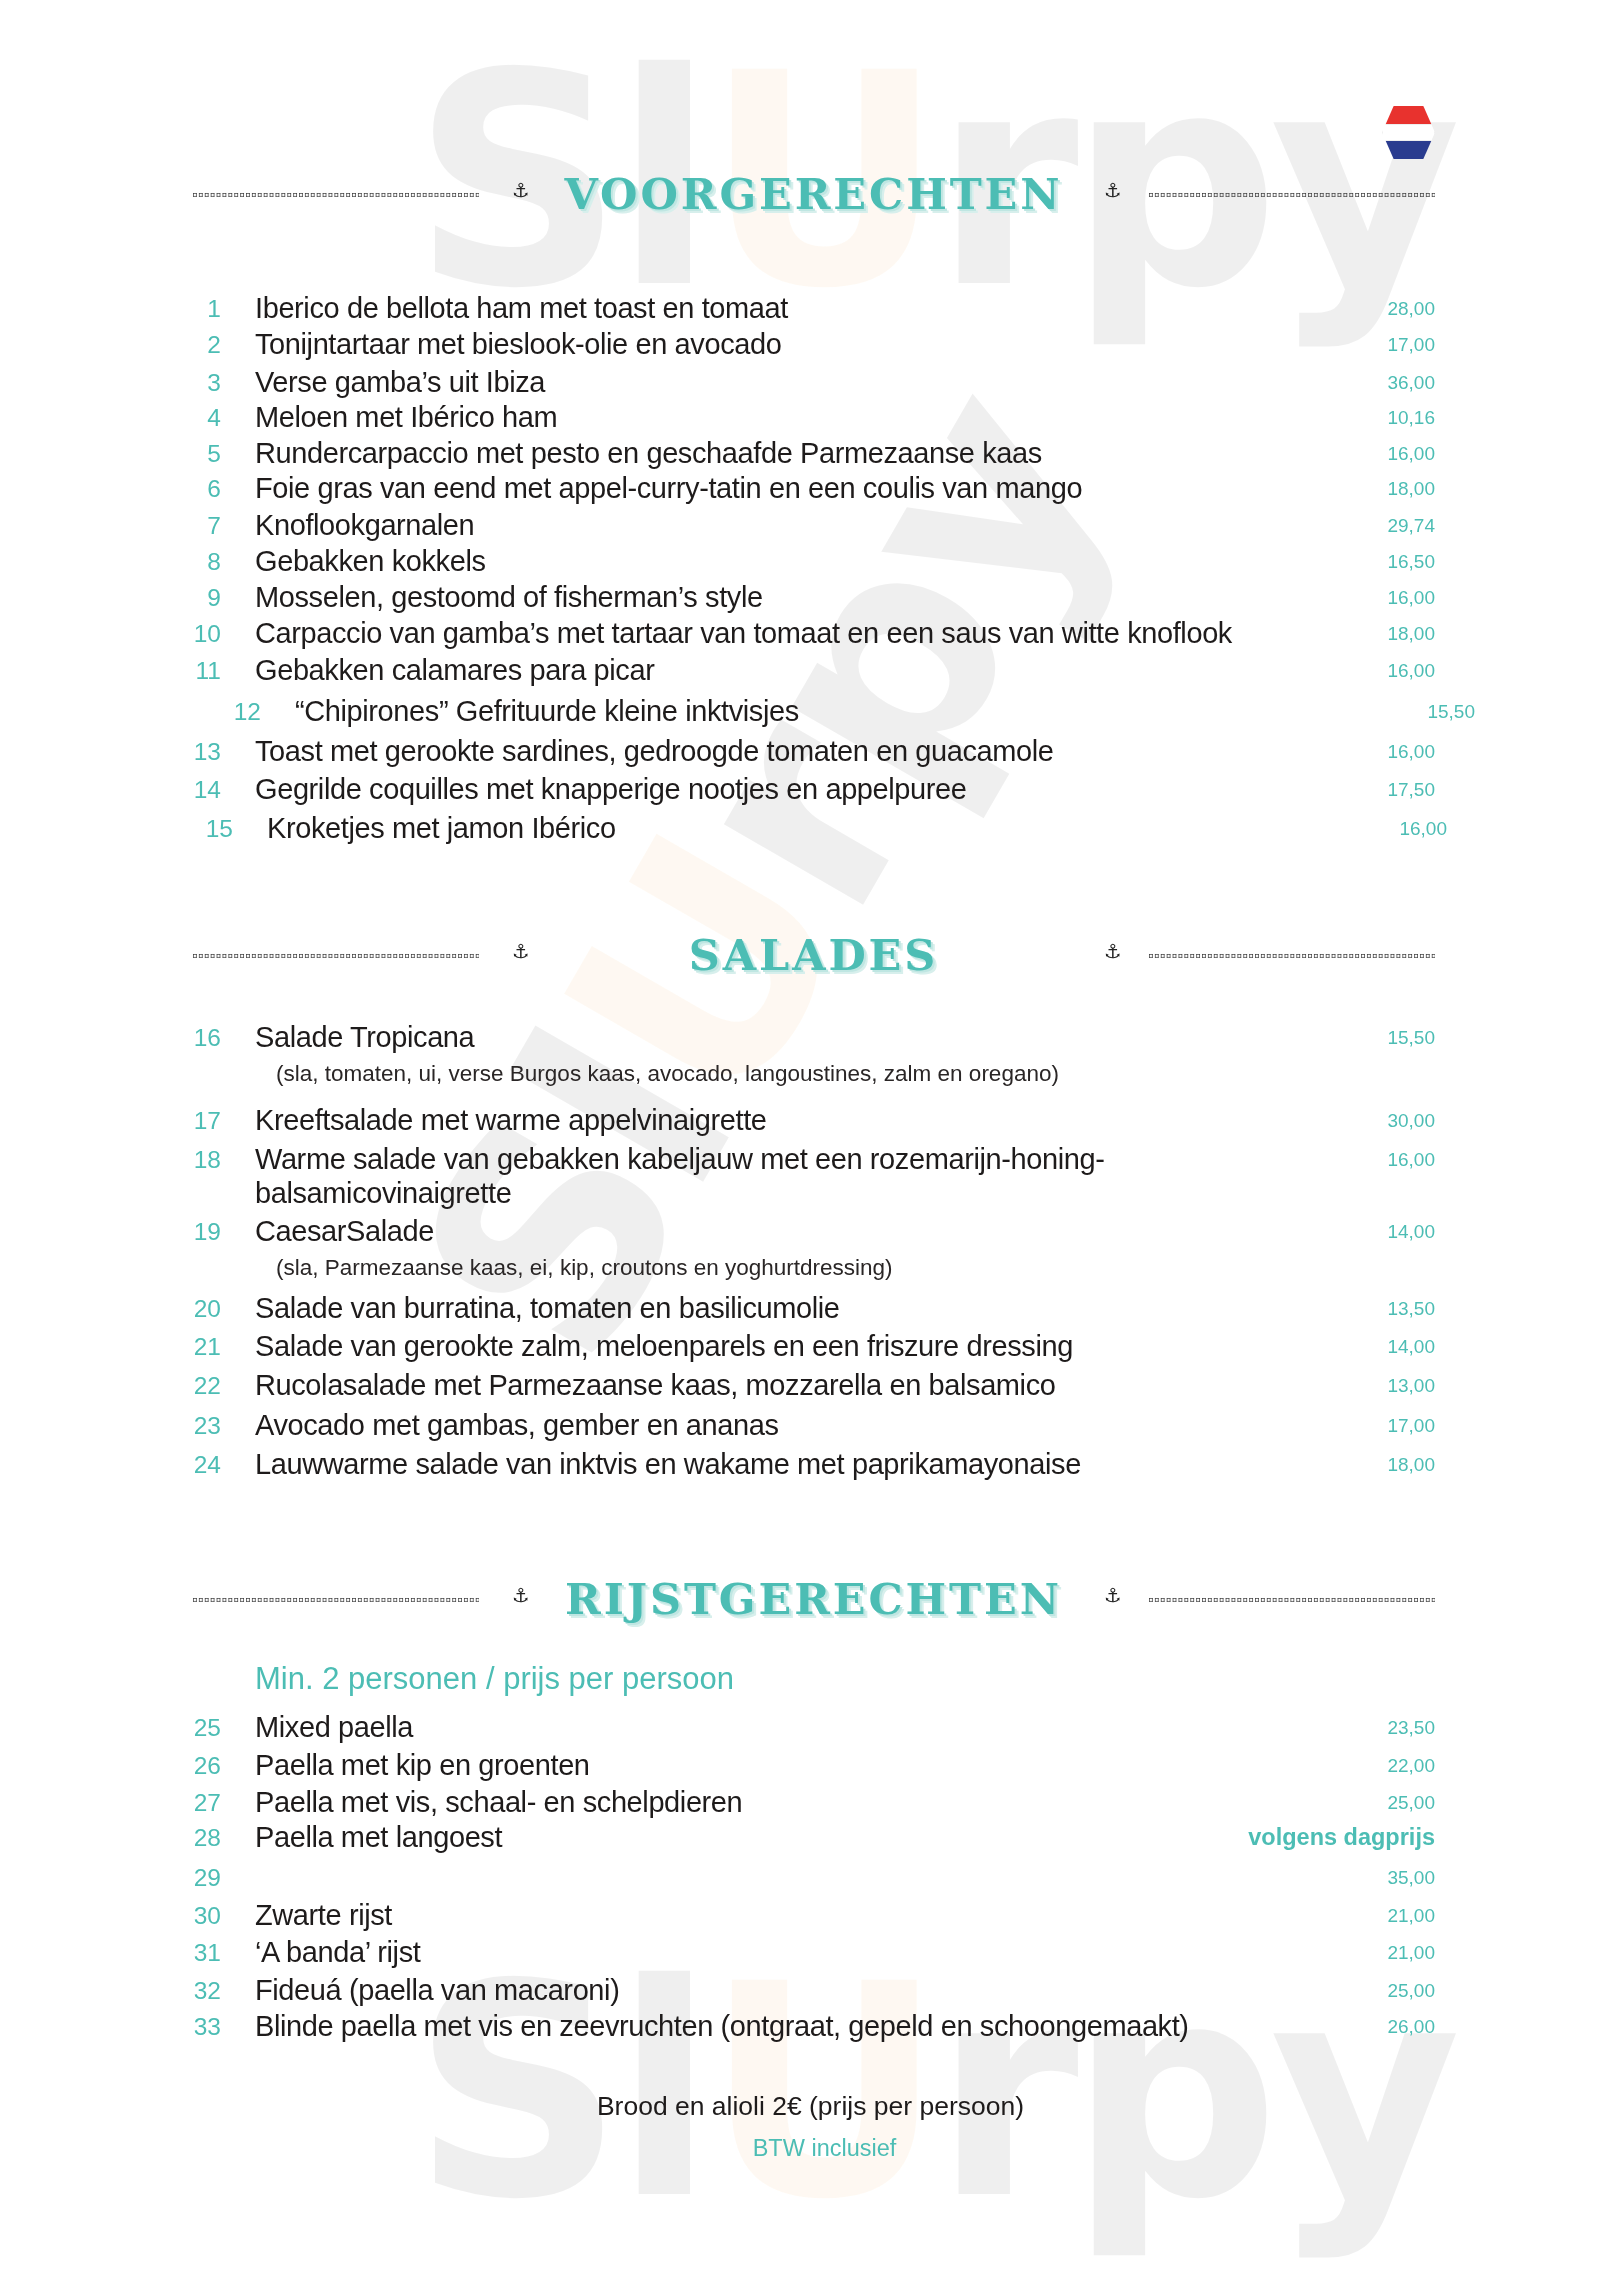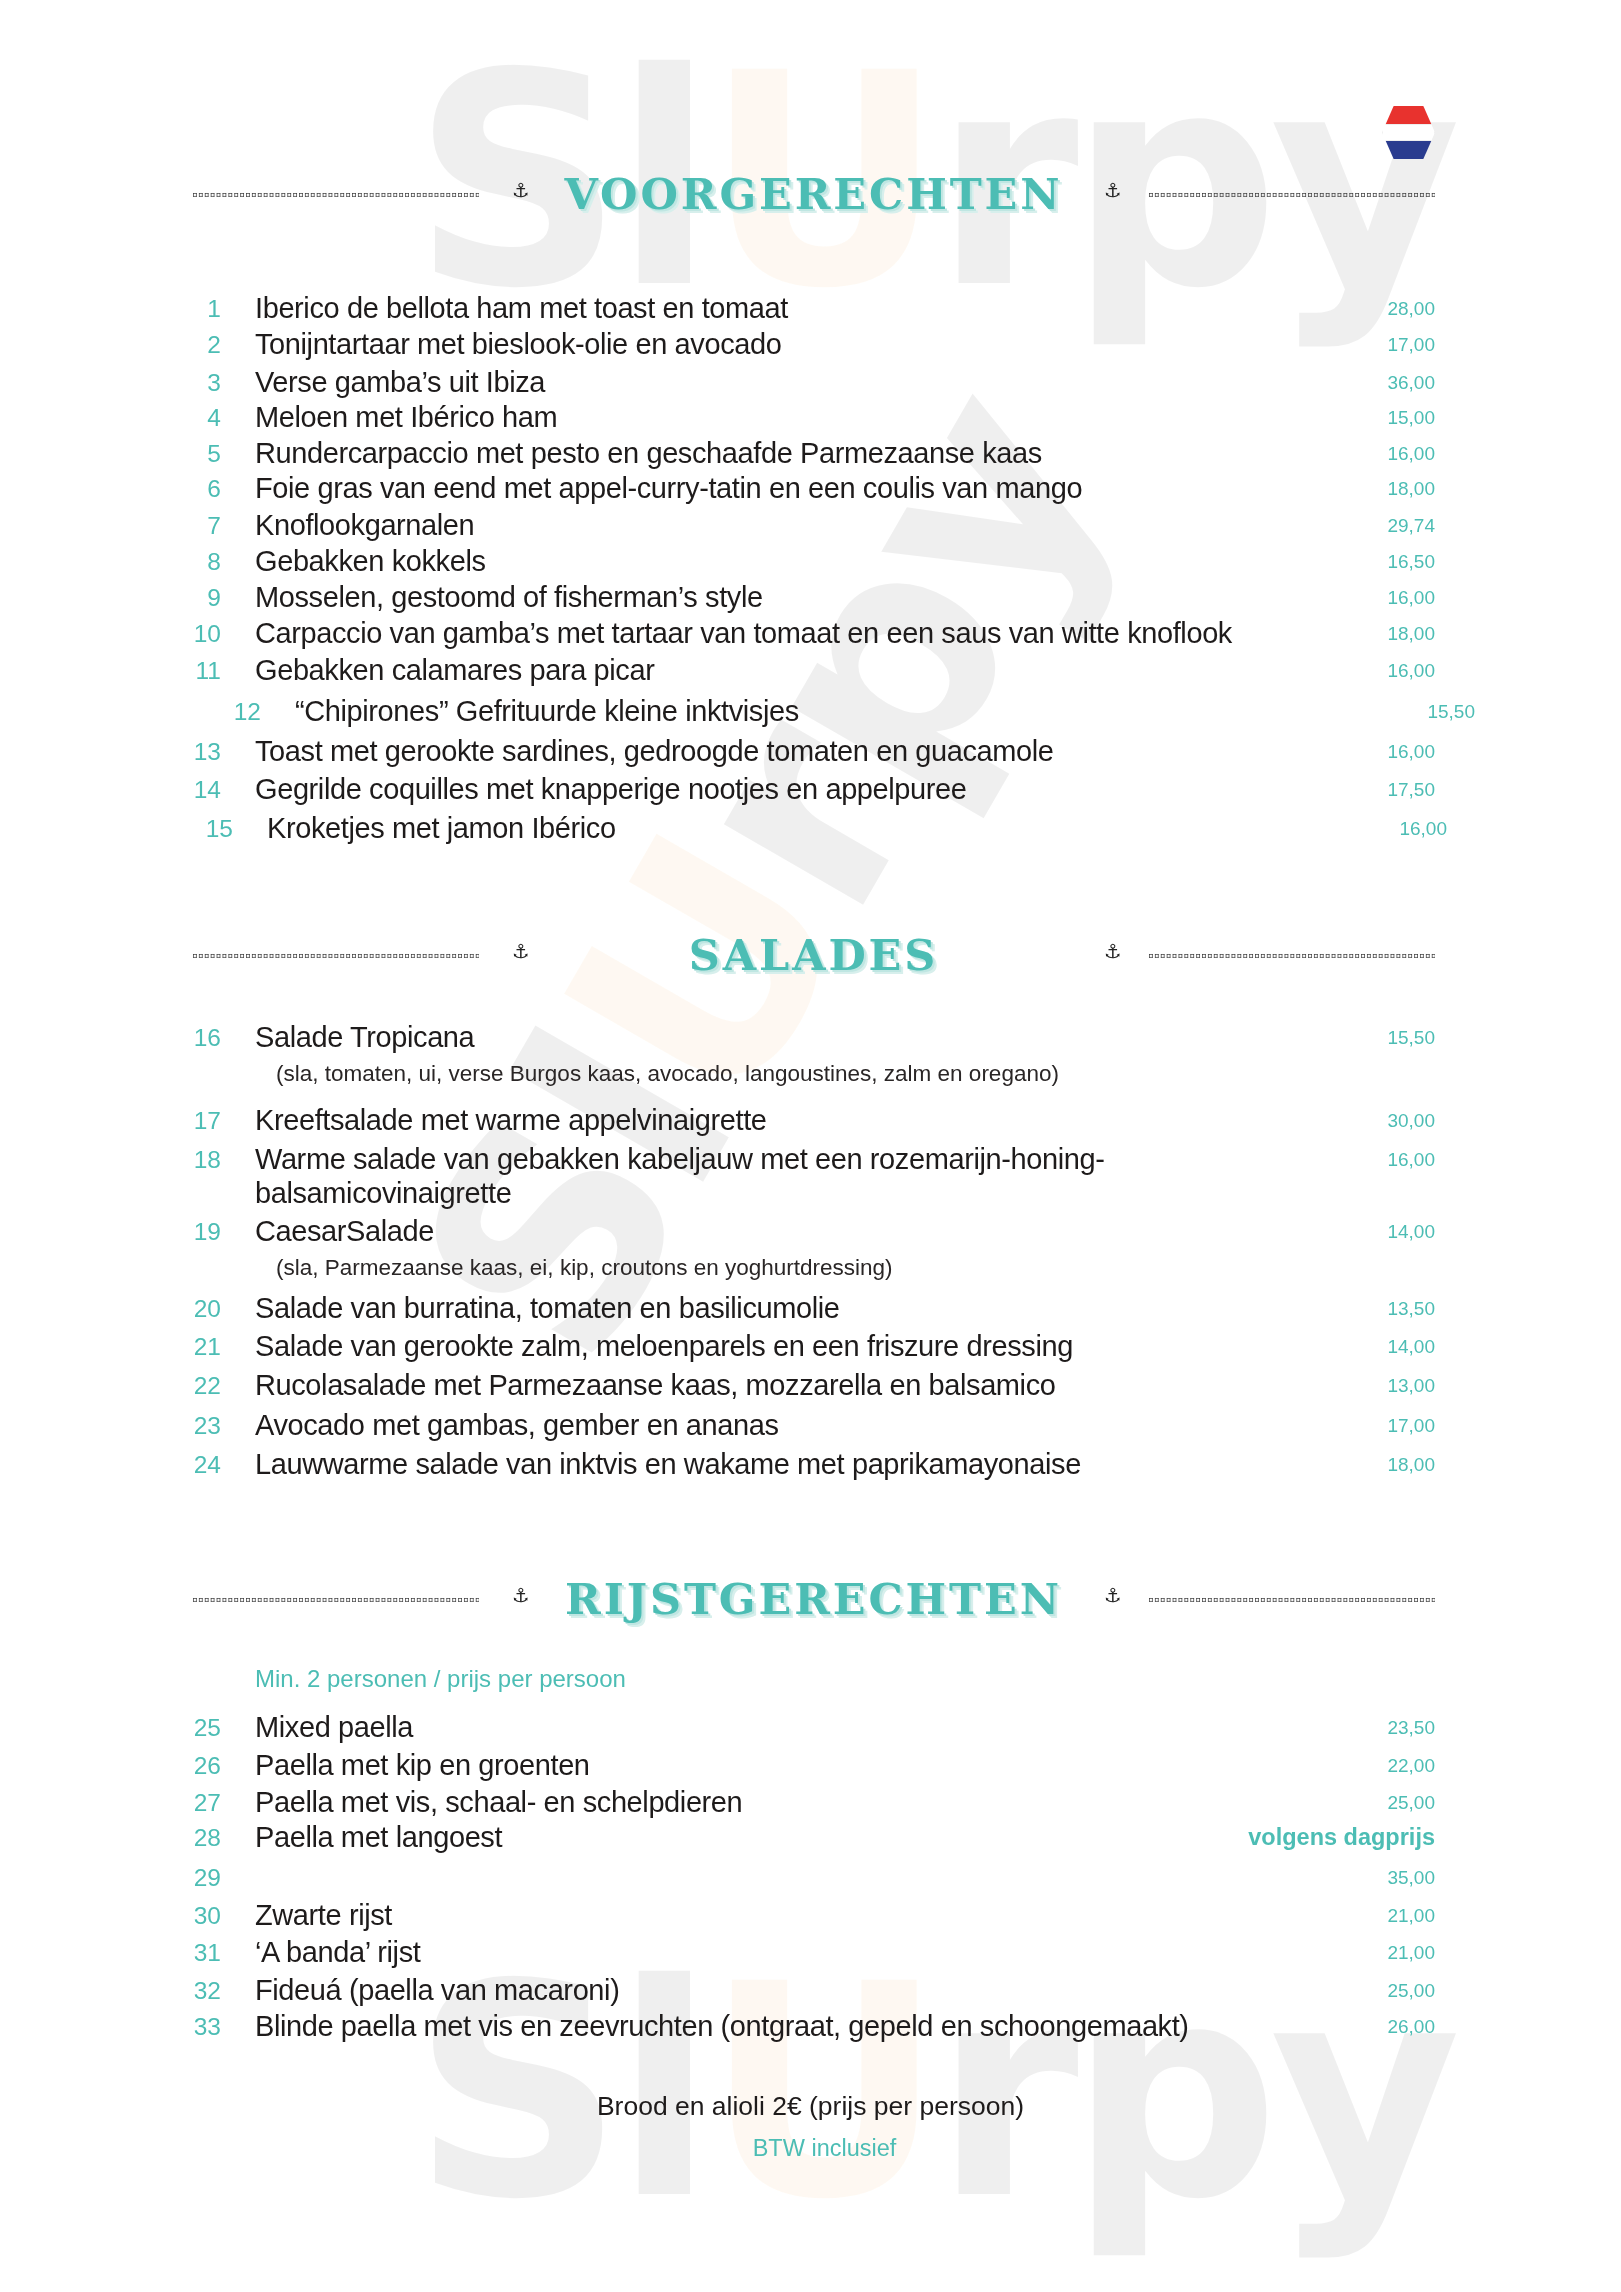--- a/index.html
+++ b/index.html
@@ -26,21 +26,21 @@
                    letter-spacing: 2.9px; color: #4cbdb4;
                    text-shadow: 2px 2px 0 #bfe6e2, 3.9px 3.9px 0 #d7efec; line-height: 59px; }
   .row { position: absolute; left: 186px; width: 1249px; height: 35px; }
   .row .num { position: absolute; left: 0; width: 35px; text-align: right; color: #4cbdb4;
               font-size: 24.5px; line-height: 35px; top: 0; }
   .row .name { position: absolute; left: 69px; font-size: 29px; line-height: 35px; color: #1e1b1b;
                letter-spacing: -0.4px; white-space: nowrap; font-family: "Liberation Sans", sans-serif; }
   .row .price { position: absolute; right: 0; color: #4cbdb4; font-size: 19px; line-height: 35px; top: 0; }
   .row .price.small { font-size: 23.5px; font-weight: bold; }
   .desc { position: absolute; left: 276px; font-size: 22.5px; color: #2a2626; white-space: nowrap; line-height: 29px; }
-  .subnote { position: absolute; left: 255px; font-size: 24px; color: #4cbdb4; line-height: 35px; }
+  .subnote { position: absolute; left: 255px; font-size: 31px; color: #4cbdb4; line-height: 35px; }
   .footer-note { position: absolute; left: 0; width: 1621px; text-align: center; font-size: 26.5px; color: #1e1b1b; }
   .footer-vat { position: absolute; left: 0; width: 1621px; text-align: center; font-size: 23.5px; color: #4cbdb4; }
 </style>
 </head>
 <body>
 
 <div class="watermark" style="left:412px; top:9.8px;">
   <span>Sl</span><span class="u">U</span><span>rpy</span>
 </div>
 <div class="watermark" style="left:412px; top:755px; transform: rotate(-60deg); transform-origin: 392px 294px;">
@@ -94,21 +94,21 @@
       <span class="price">17,00</span>
     </div>
     <div class="row" style="top: 365px;">
       <span class="num">3</span>
       <span class="name">Verse gamba’s uit Ibiza</span>
       <span class="price">36,00</span>
     </div>
     <div class="row" style="top: 400px;">
       <span class="num">4</span>
       <span class="name">Meloen met Ibérico ham</span>
-      <span class="price">15,00</span>
+      <span class="price">10,16</span>
     </div>
     <div class="row" style="top: 436px;">
       <span class="num">5</span>
       <span class="name">Rundercarpaccio met pesto en geschaafde Parmezaanse kaas</span>
       <span class="price">16,00</span>
     </div>
     <div class="row" style="top: 471px;">
       <span class="num">6</span>
       <span class="name">Foie gras van eend met appel-curry-tatin en een coulis van mango</span>
       <span class="price">18,00</span>

